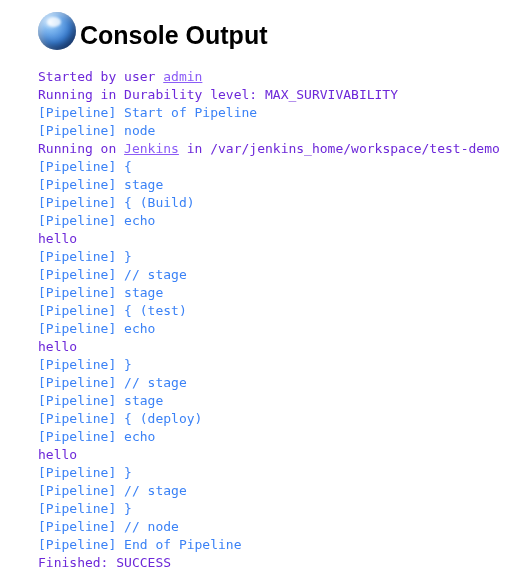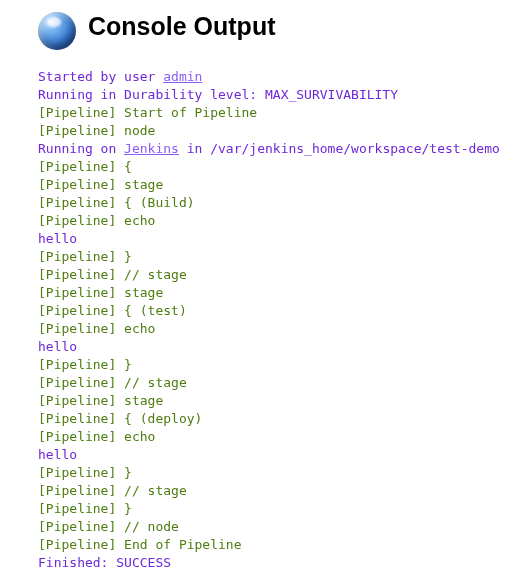--- a/index.html
+++ b/index.html
@@ -5,22 +5,22 @@
     * { margin: 0; padding: 0; box-sizing: border-box; }
     body {
       width: 530px;
       height: 583px;
       background: #fff;
       font-family: Arial, Helvetica, sans-serif;
       padding: 12px 0 0 38px;
     }
     .header {
       display: flex;
-      align-items: flex-start;
-      gap: 12px;
+      align-items: flex-end;
+      gap: 4px;
       margin-bottom: 18px;
     }
     .orb {
       width: 38px;
       height: 38px;
       border-radius: 50%;
       background: radial-gradient(circle at 32% 28%, #d6ecff 0%, #7fb8f0 20%, #3b7fd4 55%, #1f4f9c 80%, #133a77 100%);
       box-shadow: inset -3px -5px 8px rgba(0,0,0,0.35), inset 3px 3px 6px rgba(255,255,255,0.5);
       position: relative;
       flex-shrink: 0;
@@ -40,21 +40,21 @@
       color: #000;
     }
     .console {
       font-family: "SimSun", "NSimSun", monospace;
       font-size: 13px;
       line-height: 18px;
       white-space: pre;
       color: #333;
     }
     .plain { color: #6d28d9; }
-    .dim { color: #4d7c0f; }
+    .dim { color: #3b82f6; }
     .link { color: #8b5cf6; text-decoration: underline; cursor: pointer; }
   </style>
 </head>
 <body>
 
 <div class="header">
   <div class="orb"></div>
   <div class="title">Console Output</div>
 </div>
 

